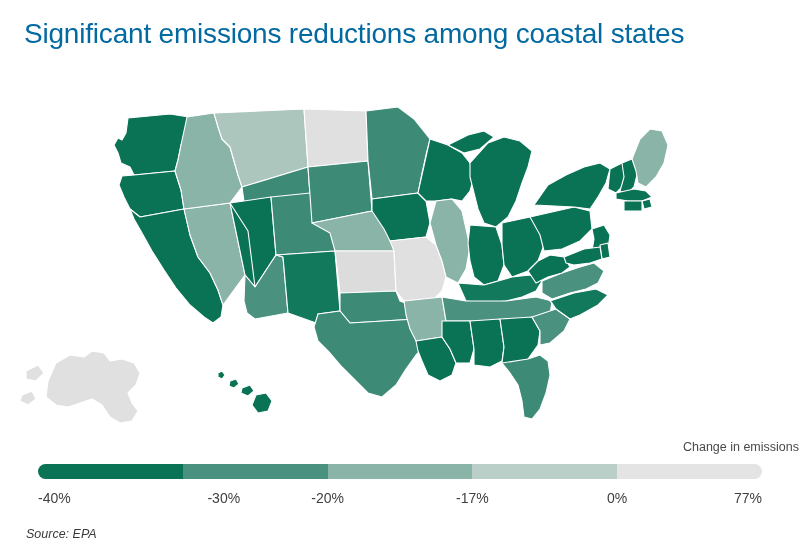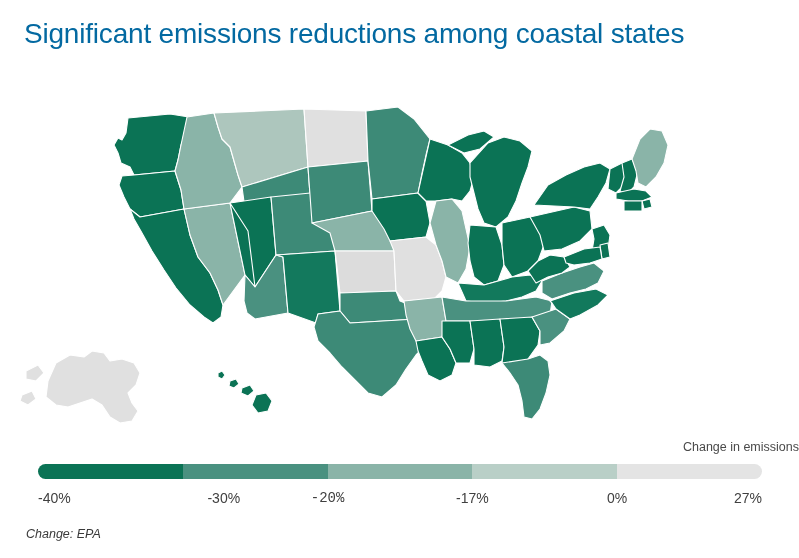--- a/index.html
+++ b/index.html
@@ -227,21 +227,21 @@
     <div class="legend-bar" id="legend-bar">
         <div class="legend-seg" style="background: rgb(11, 115, 85);"></div>
         <div class="legend-seg" style="background: rgb(74, 145, 128);"></div>
         <div class="legend-seg" style="background: rgb(138, 180, 168);"></div>
         <div class="legend-seg" style="background: rgb(185, 207, 199);"></div>
         <div class="legend-seg" style="background: rgb(228, 228, 228);"></div>
       </div>
     <div class="legend-ticks" id="legend-ticks">
         <span class="legend-tick first" style="left: 0%;">-40%</span>
         <span class="legend-tick" style="left: 20%; margin-left: 41px;">-30%</span>
-        <span class="legend-tick" style="left: 40%; font-family: Liberation Mono, monospace;">-20%</span>
+        <span class="legend-tick" style="left: 40%;">-20%</span>
         <span class="legend-tick" style="left: 60%;">-17%</span>
         <span class="legend-tick" style="left: 80%;">0%</span>
-        <span class="legend-tick last" style="left: 100%;">27%</span>
+        <span class="legend-tick last" style="left: 100%;">77%</span>
       </div>
   </div>
 
-  <div class="source">Change: EPA</div>
+  <div class="source">Source: EPA</div>
 </div>
 
 </body></html>

